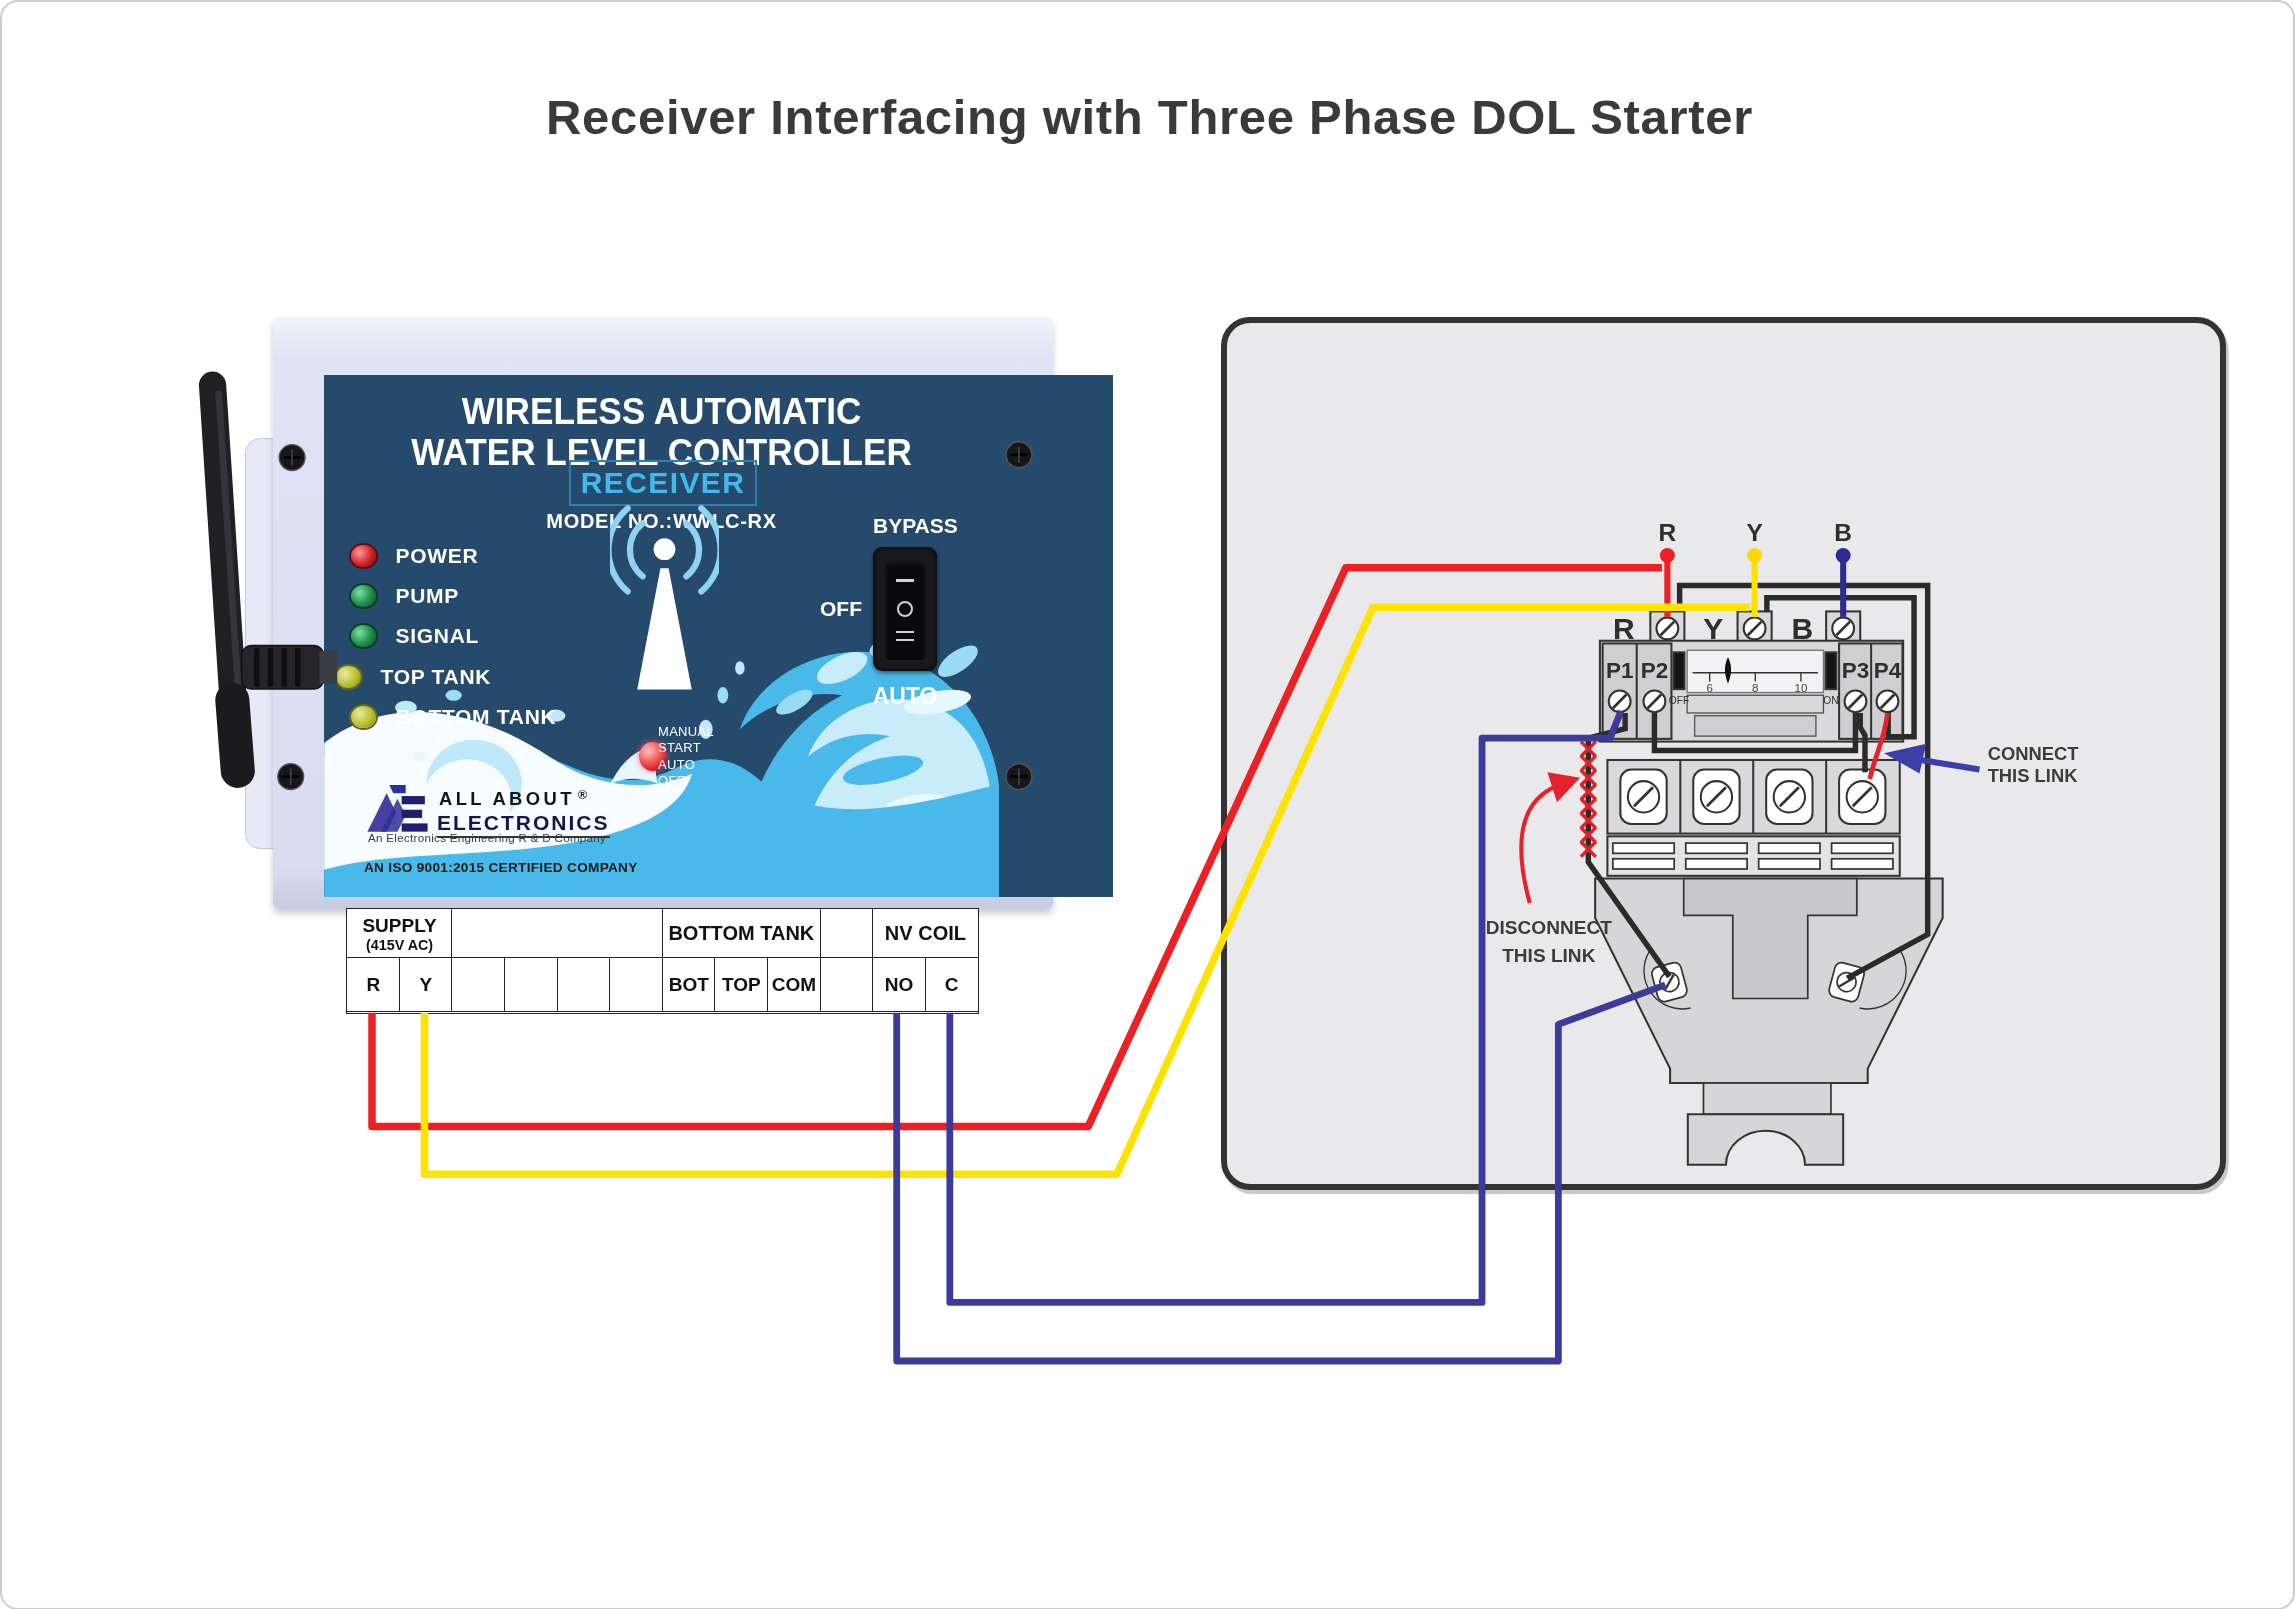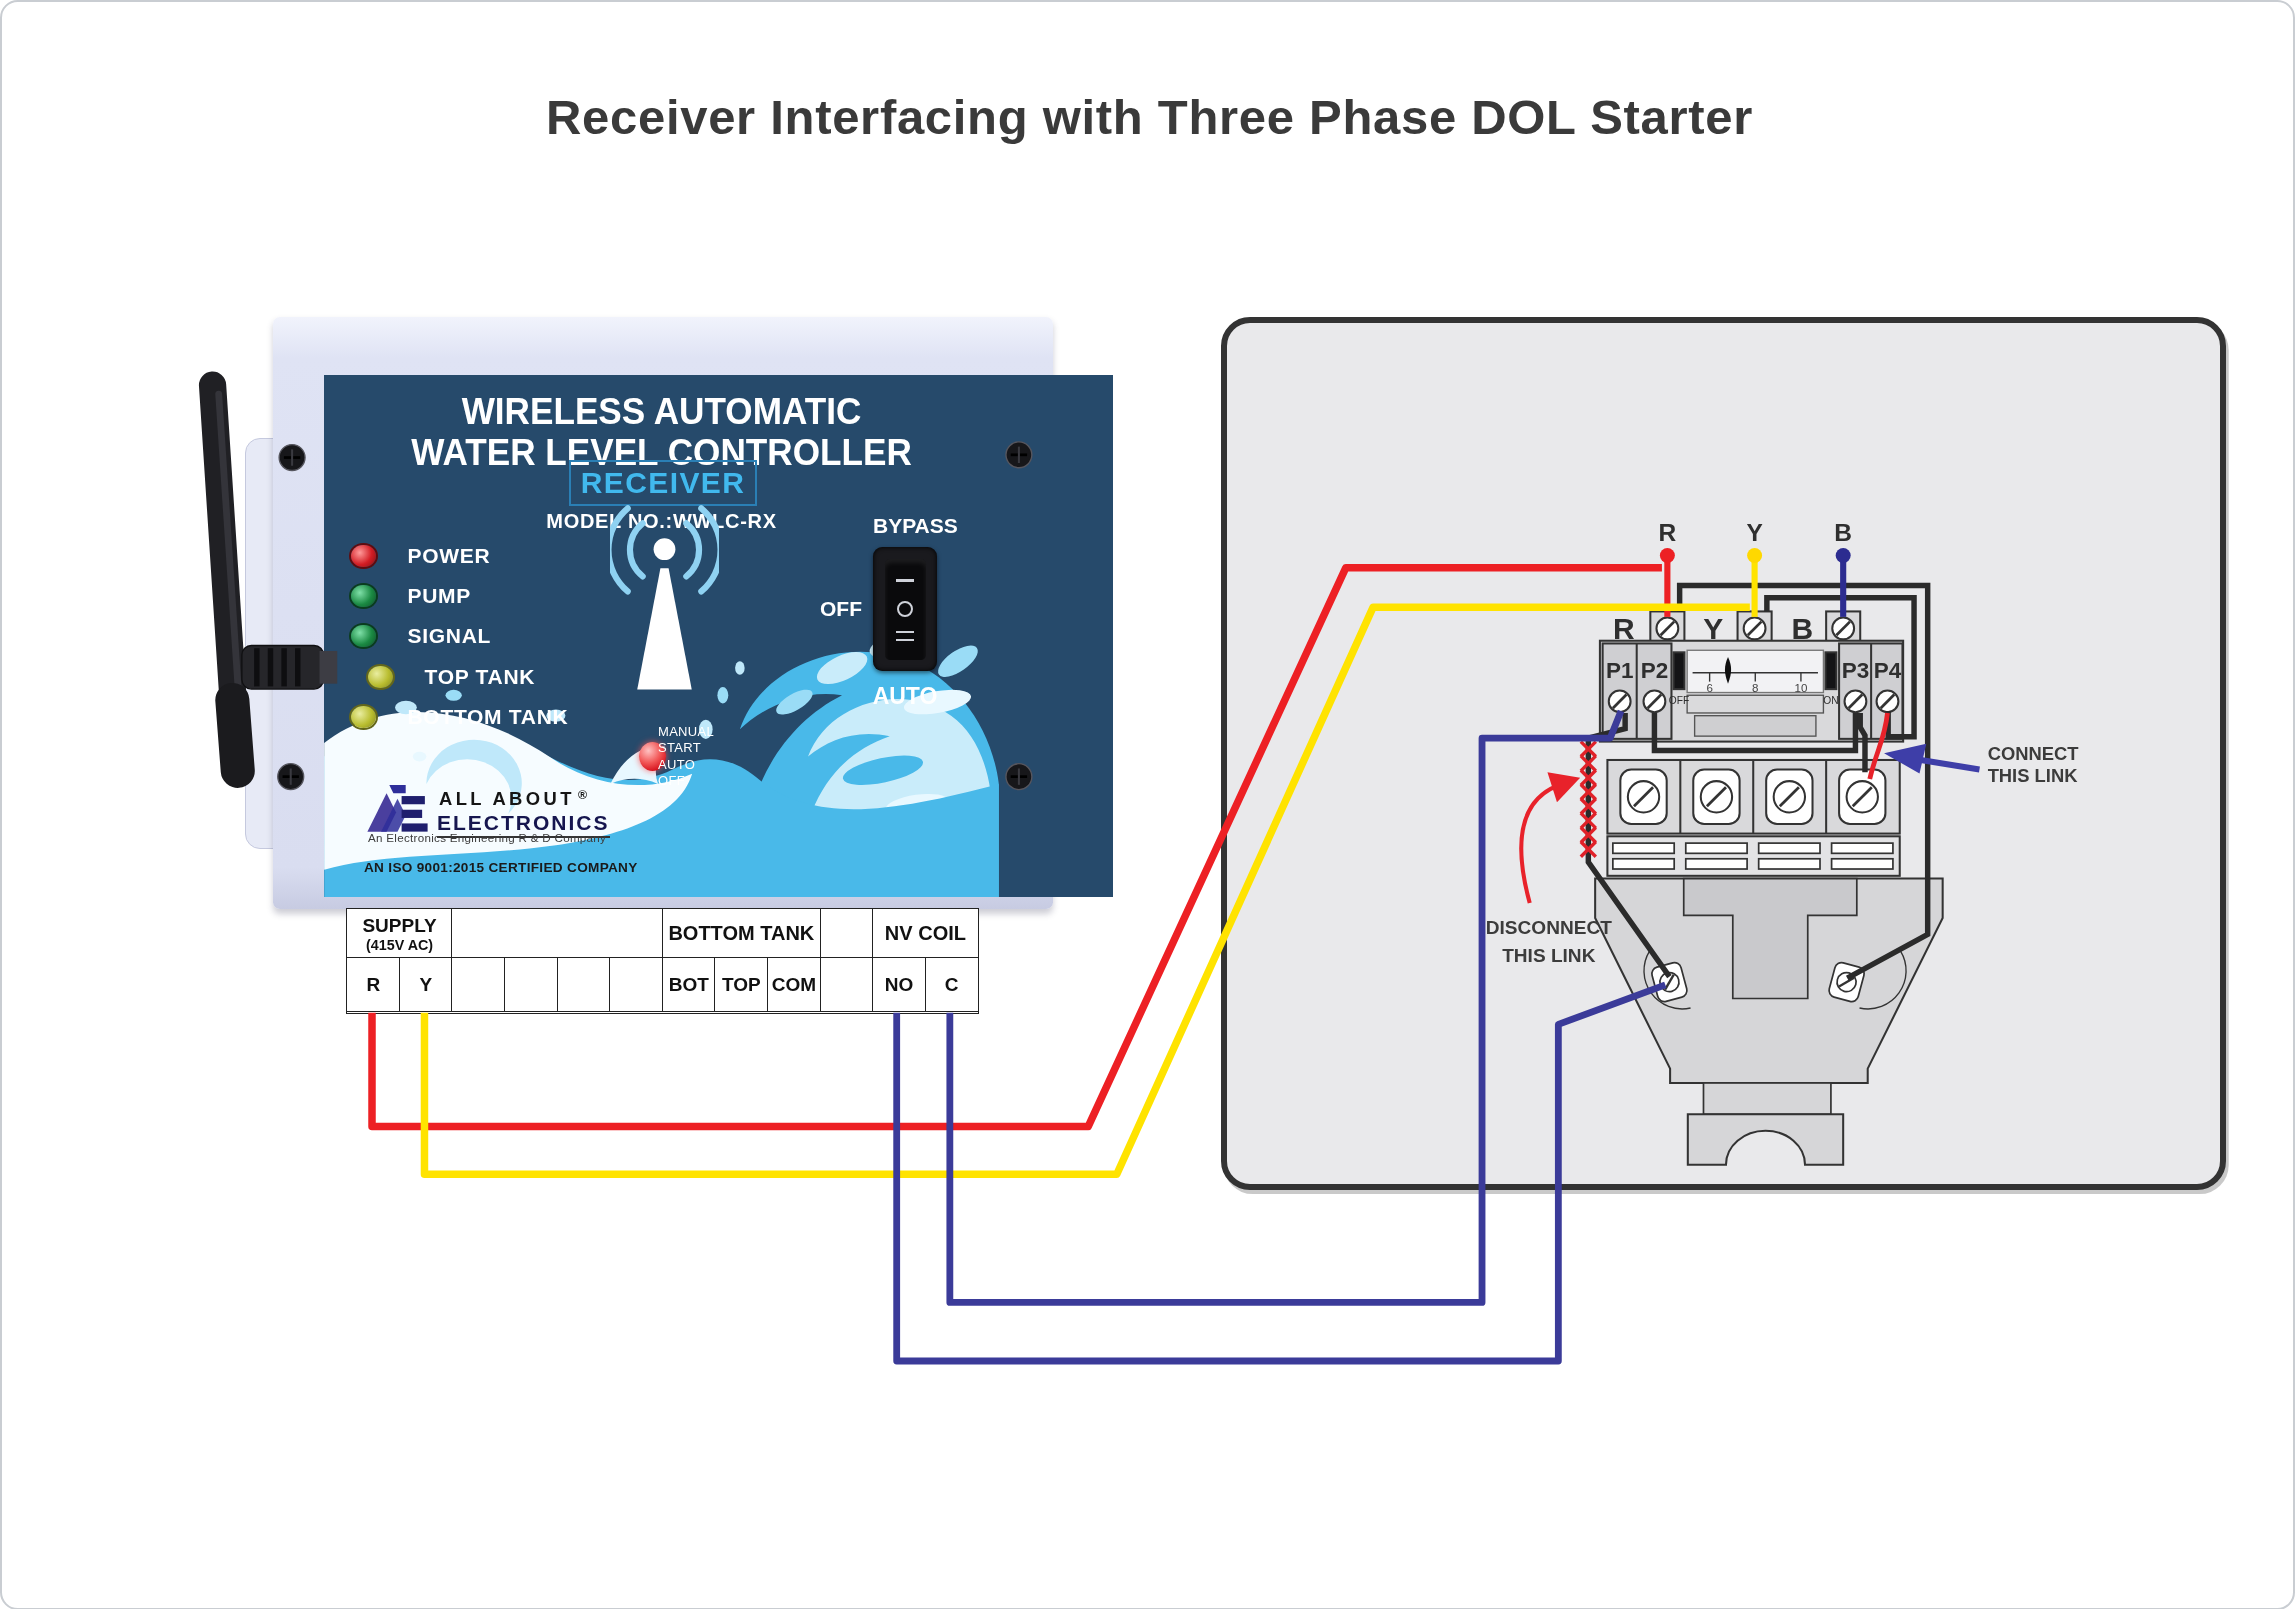--- a/index.html
+++ b/index.html
@@ -20,21 +20,21 @@
   .case{left:271px;top:315px;width:780px;height:592px;border-radius:6.8px;
         background:linear-gradient(180deg,#f1f3fc 0%,#dfe3f4 7%,#d9ddf0 93%,#c7cbe2 100%);
         box-shadow:0 4.1px 6.8px rgba(60,60,90,.25);}
   .navy{left:322px;top:373px;width:789px;height:522px;background:#264a6b;overflow:hidden;}
   .dev-title{left:0;top:16.4px;width:675px;text-align:center;color:#fff;font-weight:bold;
              font-size:37px;letter-spacing:0px;line-height:41px;transform:scaleX(.95);}
   .receiver-badge{left:245px;top:85px;width:184px;height:42px;border:2px solid #2a7fb5;
                   display:flex;align-items:center;justify-content:center;}
   .receiver-badge span{color:#41b9ee;font-size:30px;font-weight:bold;letter-spacing:1.4px;}
   .model{left:0;top:135px;width:675px;text-align:center;color:#fff;font-size:20px;font-weight:bold;letter-spacing:0.7px;}
-  .led-row{display:flex;align-items:center;gap:32px;}
+  .led-row{display:flex;align-items:center;gap:20px;}
   .led{width:24.5px;height:22px;border-radius:50%;}
   .led-red{background:radial-gradient(circle at 35% 35%,#ff9a9a,#d31d24 55%,#7a1013);box-shadow:0 0 0 2px #5e0c10;}
   .led-green{background:radial-gradient(circle at 35% 35%,#7fe0a8,#1b8a43 55%,#0d4f26);box-shadow:0 0 0 2px #0a3d1e;}
   .led-yellow{background:radial-gradient(circle at 35% 35%,#e9eda0,#b9bd2f 55%,#7e8220);box-shadow:0 0 0 2px #64671a;}
   .led-label{color:#fff;font-size:21px;font-weight:bold;letter-spacing:0.7px;}
   .bypass-label{color:#fff;font-size:21px;font-weight:bold;}
   .switch{left:549px;top:172px;width:64px;height:124px;background:#1a1a1e;border-radius:9.5px;
           box-shadow:inset 0 0 5.5px #000, 0 2px 4.1px rgba(0,0,0,.5);}
   .rocker{position:absolute;left:11.6px;top:11.6px;width:41px;height:101px;background:#0a0a0c;border-radius:5.5px;
           box-shadow:inset 0 4.1px 5.5px rgba(255,255,255,.08);}
@@ -120,21 +120,21 @@
       <span class="led-label">POWER</span>
     </div>
     <div class="abs led-row" style="left:27px;top:209px;">
       <span class="led led-green"></span>
       <span class="led-label">PUMP</span>
     </div>
     <div class="abs led-row" style="left:27px;top:249px;">
       <span class="led led-green"></span>
       <span class="led-label">SIGNAL</span>
     </div>
-    <div class="abs led-row" style="left:44px;top:290px;">
+    <div class="abs led-row" style="left:12px;top:290px;">
       <span class="led led-yellow"></span>
       <span class="led-label">TOP TANK</span>
     </div>
     <div class="abs led-row" style="left:27px;top:330px;">
       <span class="led led-yellow"></span>
       <span class="led-label">BOTTOM TANK</span>
     </div>
 
     <svg class="abs" style="left:286px;top:129px;" width="109" height="198" viewBox="0 0 160 290">
       <g stroke="#8fd2f2" stroke-width="9" fill="none" stroke-linecap="round">

